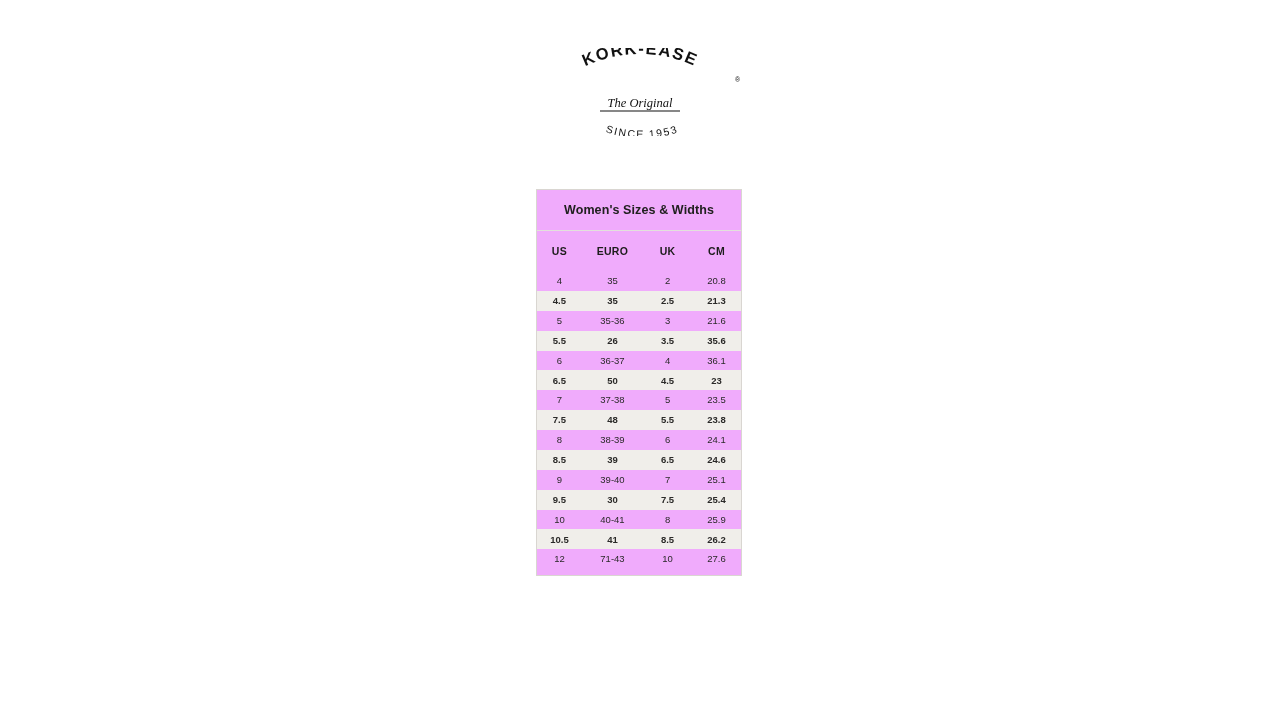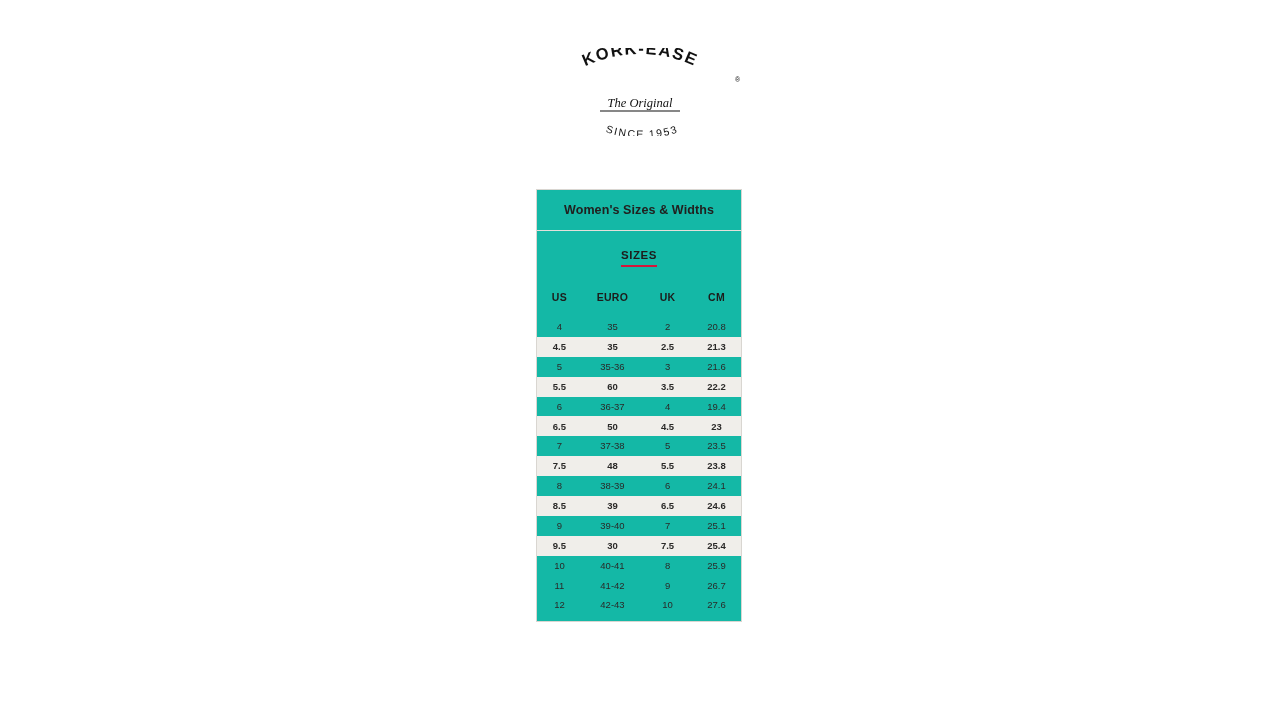--- a/index.html
+++ b/index.html
@@ -48,21 +48,21 @@
     height: 34px;
     margin: -6px auto 0 auto;
   }
 
   
   .card {
     position: absolute;
     left: 536px;
     top: 189px;
     width: 206px;
-    background: #14b8a6;
+    background: #f0abfc;
     border: 1px solid #d9d6d1;
     box-sizing: border-box;
   }
 
   .card-title {
     text-align: center;
     font-size: 12.5px;
     font-weight: bold;
     color: #21201f;
     padding: 13px 6px 13px 6px;
@@ -148,23 +148,20 @@
           <textPath href="#arcBottom" startOffset="50%" text-anchor="middle">SINCE 1953</textPath>
         </text>
       </svg>
     </div>
   </div>
 
   <div class="card">
 
     <div class="card-title">Women's Sizes &amp; Widths</div>
 
-    <div class="section-head">
-      <span class="section-label">SIZES</span>
-    </div>
 
     <table class="size-table">
       <colgroup>
         <col class="c-us">
           <col class="c-euro">
           <col class="c-uk">
           <col class="c-cm">
       </colgroup>
       <thead>
         <tr>
@@ -188,29 +185,29 @@
           <td>21.3</td>
         </tr>
         <tr>
           <td>5</td>
           <td>35-36</td>
           <td>3</td>
           <td>21.6</td>
         </tr>
         <tr class="alt">
           <td>5.5</td>
-          <td>60</td>
+          <td>26</td>
           <td>3.5</td>
-          <td>22.2</td>
+          <td>35.6</td>
         </tr>
         <tr>
           <td>6</td>
           <td>36-37</td>
           <td>4</td>
-          <td>19.4</td>
+          <td>36.1</td>
         </tr>
         <tr class="alt">
           <td>6.5</td>
           <td>50</td>
           <td>4.5</td>
           <td>23</td>
         </tr>
         <tr>
           <td>7</td>
           <td>37-38</td>
@@ -246,29 +243,29 @@
           <td>30</td>
           <td>7.5</td>
           <td>25.4</td>
         </tr>
         <tr>
           <td>10</td>
           <td>40-41</td>
           <td>8</td>
           <td>25.9</td>
         </tr>
-        <tr>
-          <td>11</td>
-          <td>41-42</td>
-          <td>9</td>
-          <td>26.7</td>
+        <tr class="alt">
+          <td>10.5</td>
+          <td>41</td>
+          <td>8.5</td>
+          <td>26.2</td>
         </tr>
         <tr>
           <td>12</td>
-          <td>42-43</td>
+          <td>71-43</td>
           <td>10</td>
           <td>27.6</td>
         </tr>
       </tbody>
     </table>
 
     <div class="card-bottom-pad"></div>
   </div>
 
 </div>

